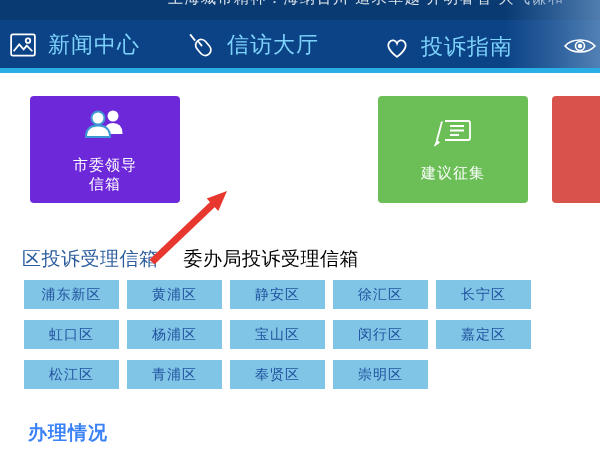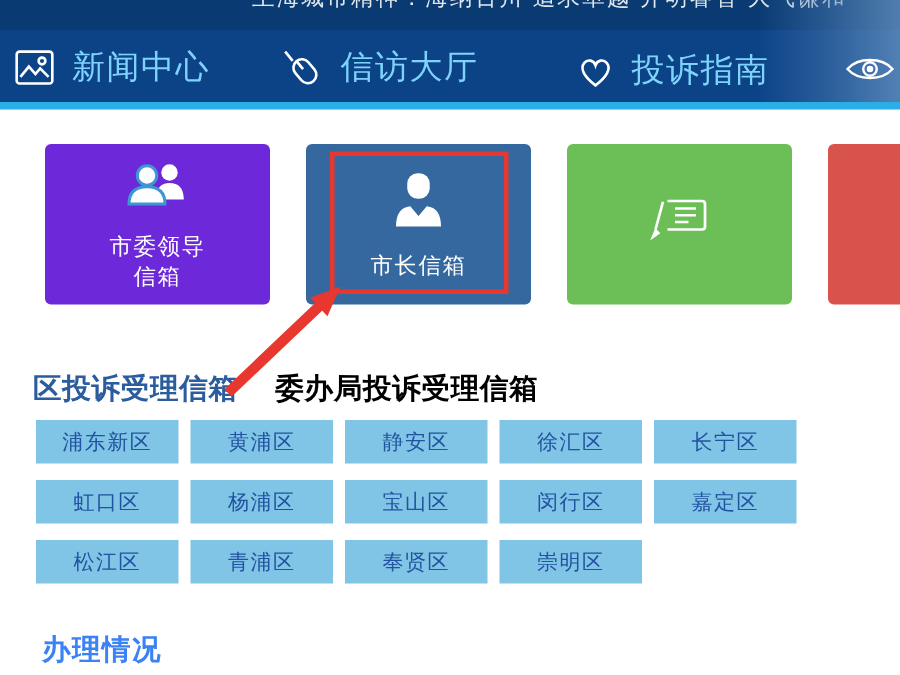--- a/index.html
+++ b/index.html
@@ -33,21 +33,21 @@
   .card-label { font-size:15px; line-height:1.3; text-align:center; letter-spacing:1px; }
   .red-frame { position:absolute; left:16px; right:15px; top:5px; bottom:7px;
     border:3px solid #e8372e; z-index:2; pointer-events:none; }
 
   
   .arrow-overlay { position:absolute; left:0; top:0; width:600px; height:450px;
     pointer-events:none; z-index:5; }
 
   
   .tabs { position:absolute; top:246px; left:22px; display:flex; gap:25px; }
-  .tab { font-size:19px; font-weight:bold; letter-spacing:0.5px; cursor:pointer; }
+  .tab { font-size:19px; font-weight:normal; letter-spacing:0.5px; cursor:pointer; }
   .tab-active { color:#2b5d9e; }
   .tab-inactive { color:#000000; }
 
   
   .district-grid { position:absolute; top:280px; left:24px; width:560px; }
   .d-row { display:flex; gap:8px; margin-bottom:11px; }
   .d-btn { width:95px; height:29px; background:#80c4e6; color:#2153a0; font-size:14px;
     display:flex; align-items:center; justify-content:center; cursor:pointer; letter-spacing:1px; }
 
   
@@ -121,42 +121,33 @@
           <path d="M5 31 q0 -11.5 12 -11.5 q12 0 12 11.5 z"></path>
         </g>
       </svg>
     </span>
     <div class="card-label">
       <div>市委领导</div>
       <div>信箱</div>
     </div>
   </div>
 
-  <div class="card card-2">
-    <div class="red-frame"></div>
-    <span>
-      <svg width="44" height="44" viewBox="0 0 44 44">
-        <rect x="14.5" y="3.5" width="15" height="17" rx="7" fill="#fff"></rect>
-        <path d="M7 39 Q7 26.5 16.5 25.5 L22 32 L27.5 25.5 Q37 26.5 37 39 Z" fill="#fff"></path>
-      </svg>
-    </span>
-    <div class="card-label">
-      <div>市长信箱</div>
-    </div>
-  </div>
 
   <div class="card card-3">
     <span>
       <svg width="50" height="36" viewBox="0 0 50 36" fill="none" stroke="#fff" stroke-width="1.8">
         <path d="M17 5 H40 q2 0 2 2 V22 q0 2 -2 2 H17"></path>
         <path d="M22 10 H36 M22 14.5 H36 M22 19 H31"></path>
         <path d="M9 24 L14 5.5"></path>
         <path d="M9 24 l-2.5 6 5 -3.5 z" fill="#fff" stroke-width="1"></path>
       </svg>
     </span>
+    <div class="card-label">
+      <div>建议征集</div>
+    </div>
   </div>
 
   <div class="card card-4"></div>
 
   <svg class="arrow-overlay">
     <line x1="152" y1="262" x2="213" y2="204" stroke="#e8372e" stroke-width="7"></line>
     <polygon points="227,191 218.3,210.9 206.7,198.5" fill="#e8372e"></polygon>
   </svg>
 
   <div class="tabs">

